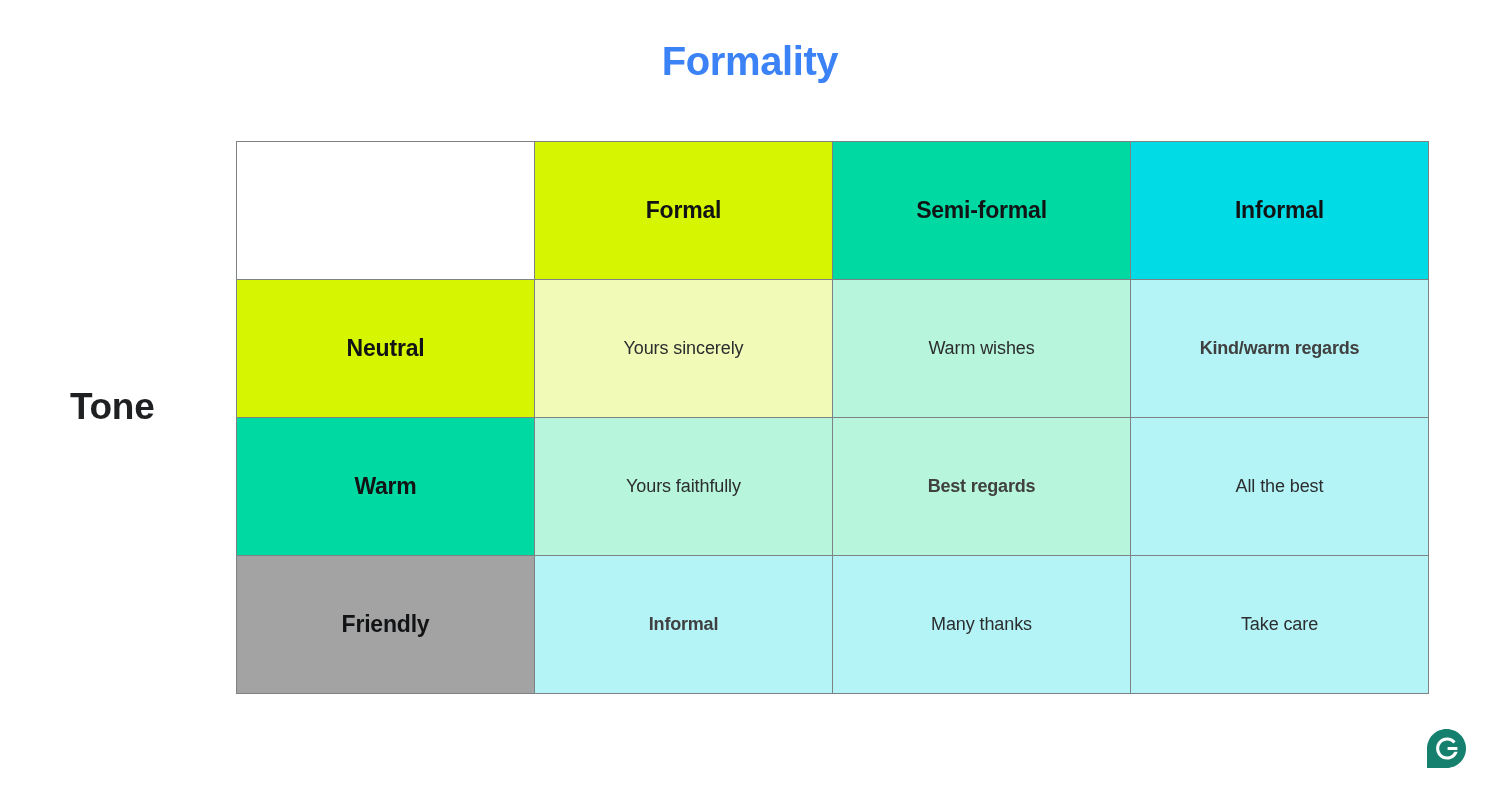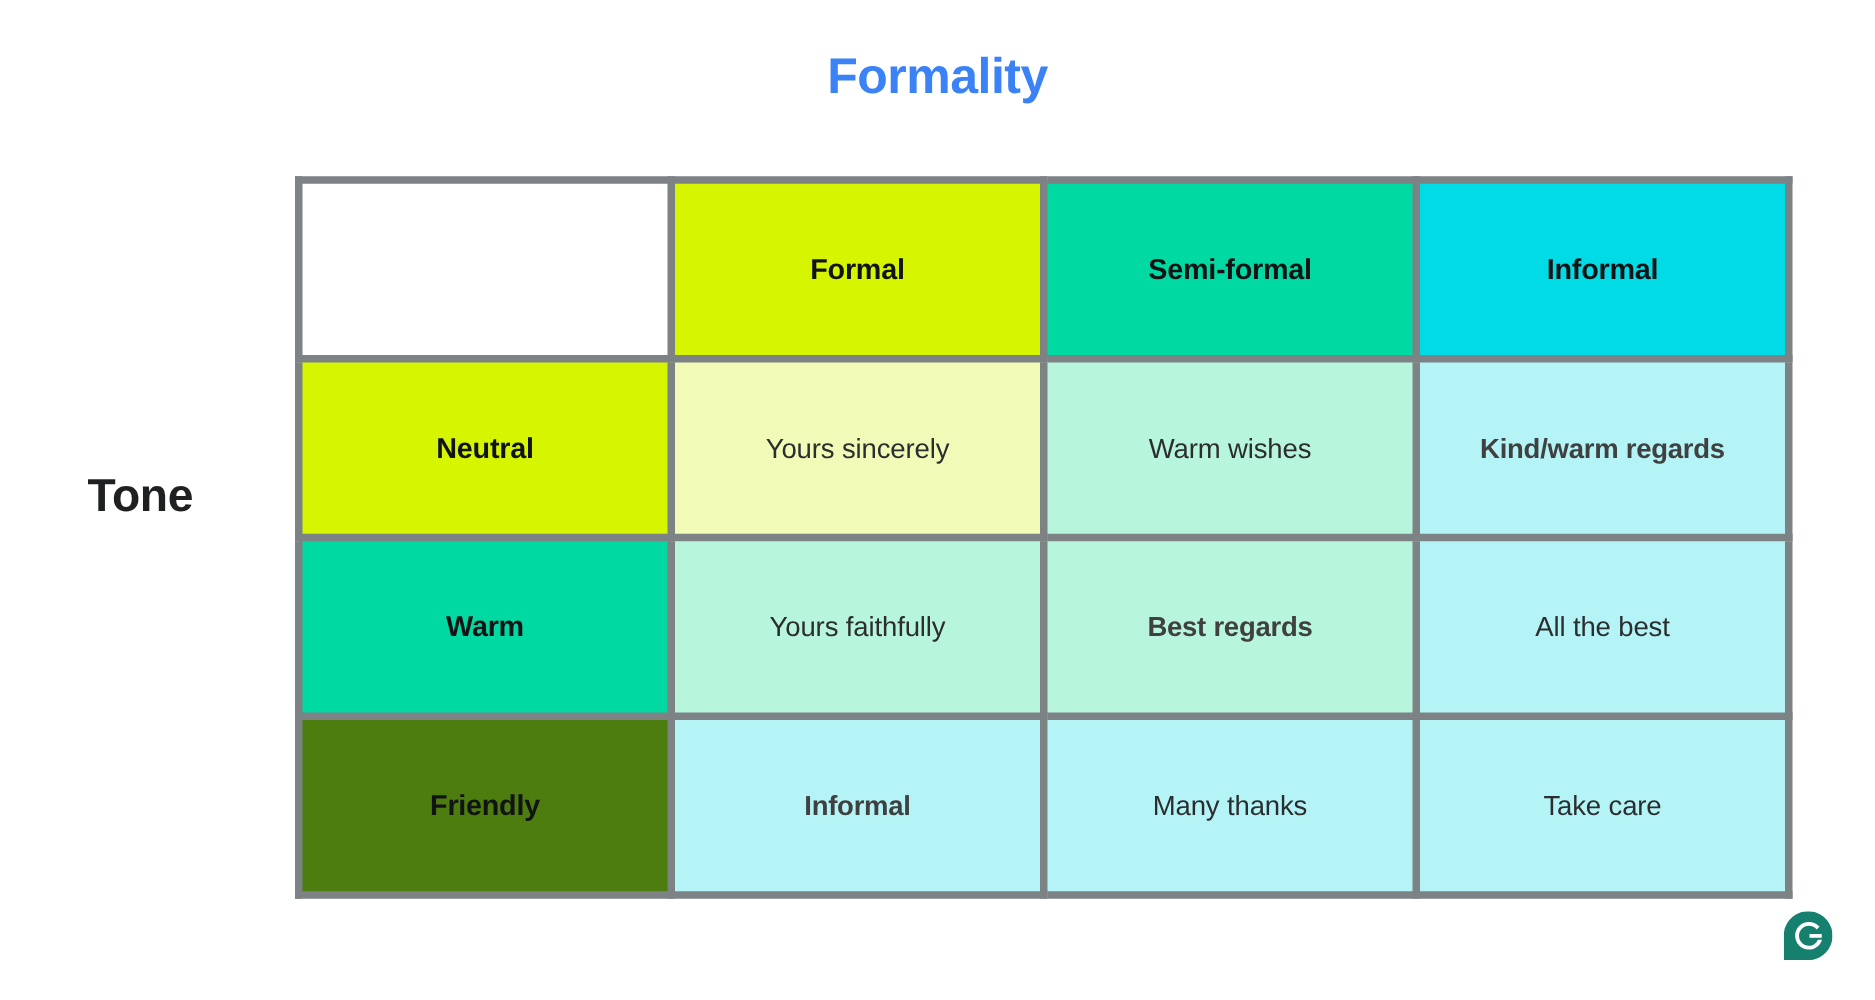--- a/index.html
+++ b/index.html
@@ -27,21 +27,21 @@
     font-weight: bold;
     letter-spacing: -0.4px;
     color: #3b82f6;
     line-height: 1;
   }
 
   
   .row-axis-label {
     position: absolute;
     left: 70px;
-    top: 378px;
+    top: 388px;
     width: 160px;
     text-align: left;
     font-size: 37px;
     font-weight: bold;
     letter-spacing: -0.3px;
     color: #1f2022;
     line-height: 1;
   }
 
   
@@ -52,21 +52,21 @@
     width: 1192px;
     height: 517px;
   }
   table.matrix {
     border-collapse: collapse;
     table-layout: fixed;
     width: 1192px;
     height: 517px;
   }
   table.matrix td {
-    border: 6px solid #0ea5e9;
+    border: 1px solid #0ea5e9;
     text-align: center;
     vertical-align: middle;
     padding: 4px 10px;
     height: 129px;
   }
   col.c-head { width: 298px; }
   col.c-body { width: 298px; }
 
   
   td.corner {
@@ -76,21 +76,21 @@
   
   td.col-header, td.row-header {
     font-size: 23px;
     font-weight: bold;
     letter-spacing: -0.2px;
     color: #111315;
   }
 
   
   td.cell {
-    font-size: 22px;
+    font-size: 18px;
     font-weight: normal;
     letter-spacing: -0.1px;
     color: #2b2d2f;
   }
   td.cell.bold {
     font-weight: bold;
     color: #404040;
     letter-spacing: -0.2px;
   }
 
@@ -135,21 +135,21 @@
       </tr>
 
       <tr>
         <td class="row-header" style="background: rgb(0, 217, 162); border-color: rgb(125, 130, 133);">Warm</td>
         <td class="cell" style="background: rgb(183, 245, 220); border-color: rgb(125, 130, 133);">Yours faithfully</td>
         <td class="cell bold" style="background: rgb(183, 245, 220); border-color: rgb(125, 130, 133);">Best regards</td>
         <td class="cell" style="background: rgb(180, 244, 246); border-color: rgb(125, 130, 133);">All the best</td>
       </tr>
 
       <tr>
-        <td class="row-header" style="background: #4d7c0f; border-color: rgb(125, 130, 133);">Friendly</td>
+        <td class="row-header" style="background: #a3a3a3; border-color: rgb(125, 130, 133);">Friendly</td>
         <td class="cell bold" style="background: rgb(180, 244, 246); border-color: rgb(125, 130, 133);">Informal</td>
         <td class="cell" style="background: rgb(180, 244, 246); border-color: rgb(125, 130, 133);">Many thanks</td>
         <td class="cell" style="background: rgb(180, 244, 246); border-color: rgb(125, 130, 133);">Take care</td>
       </tr>
     </tbody>
   </table>
 </div>
 
 <div class="brand-logo">
   <svg width="39" height="39" viewBox="0 0 39 39" aria-hidden="true">

